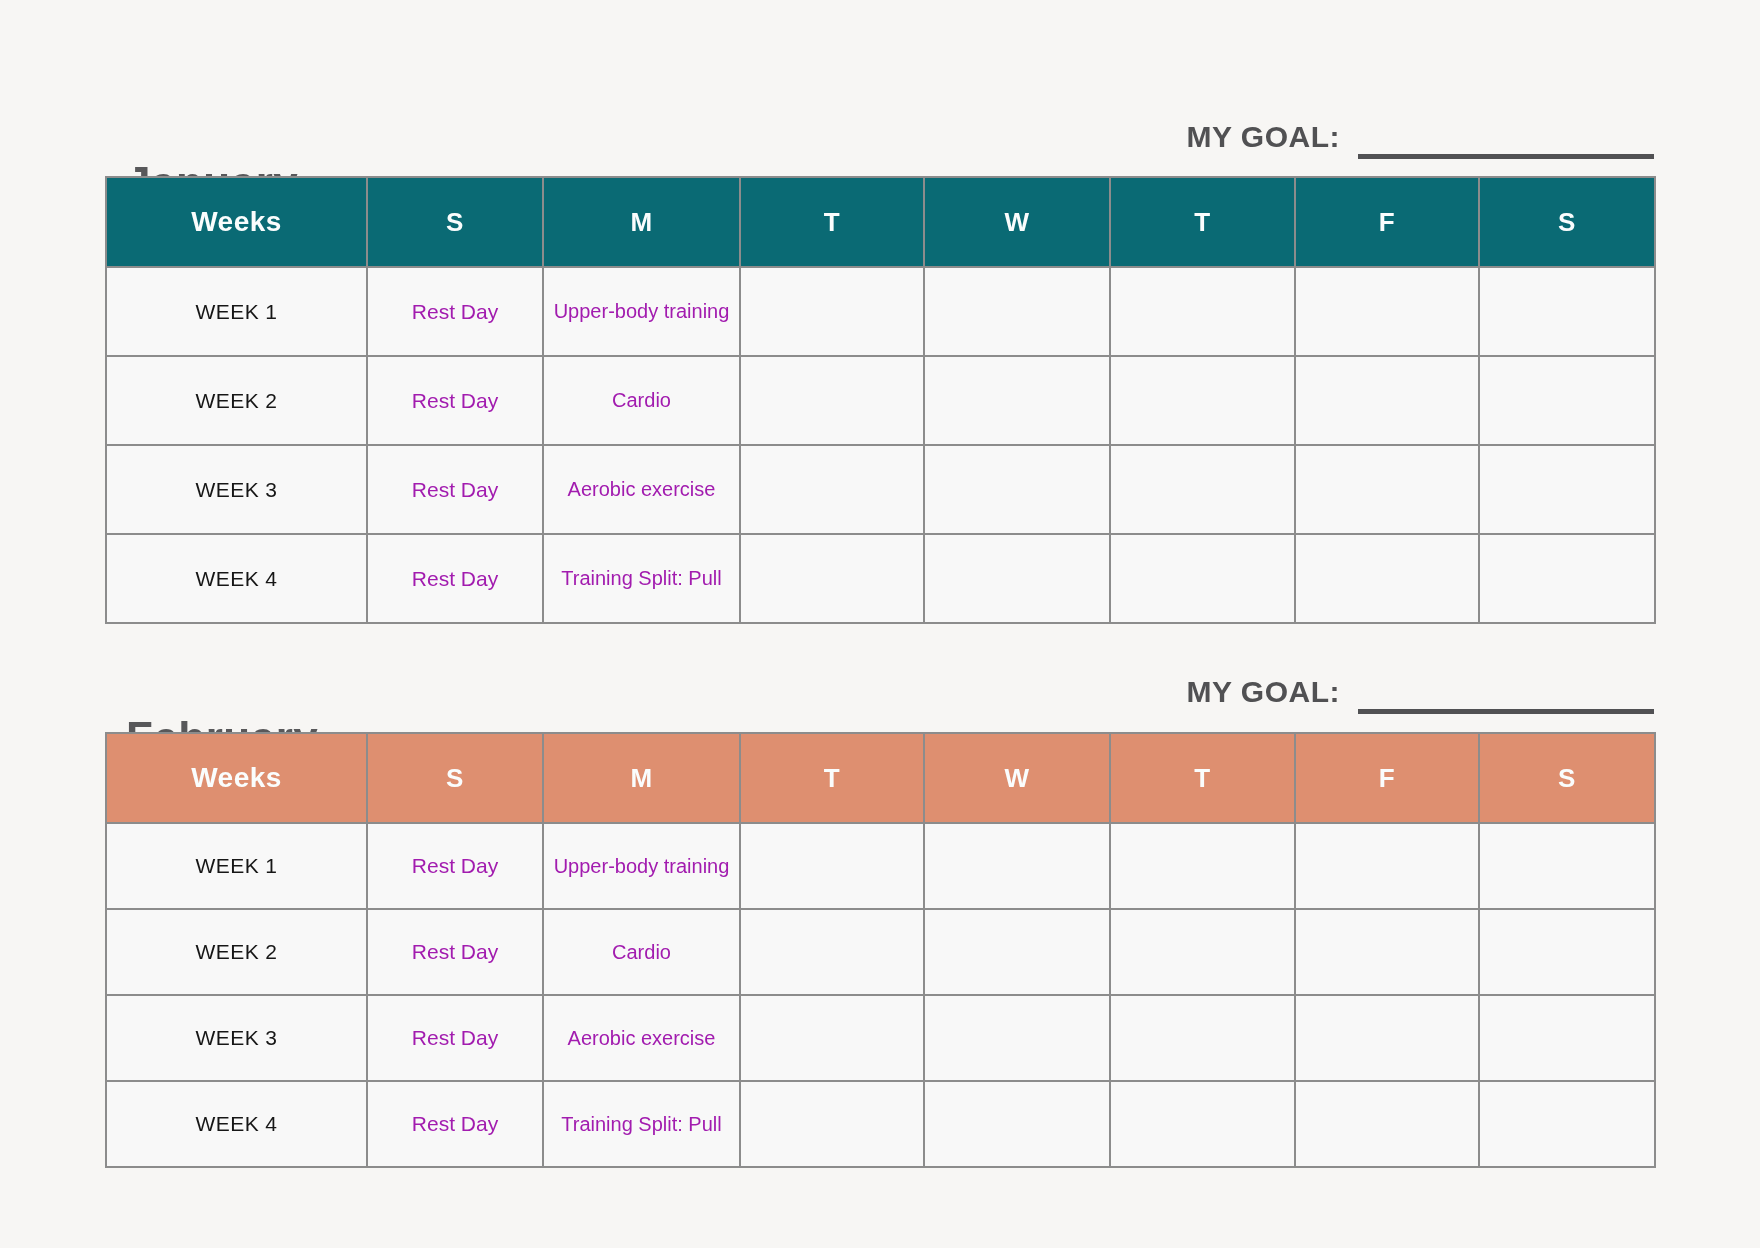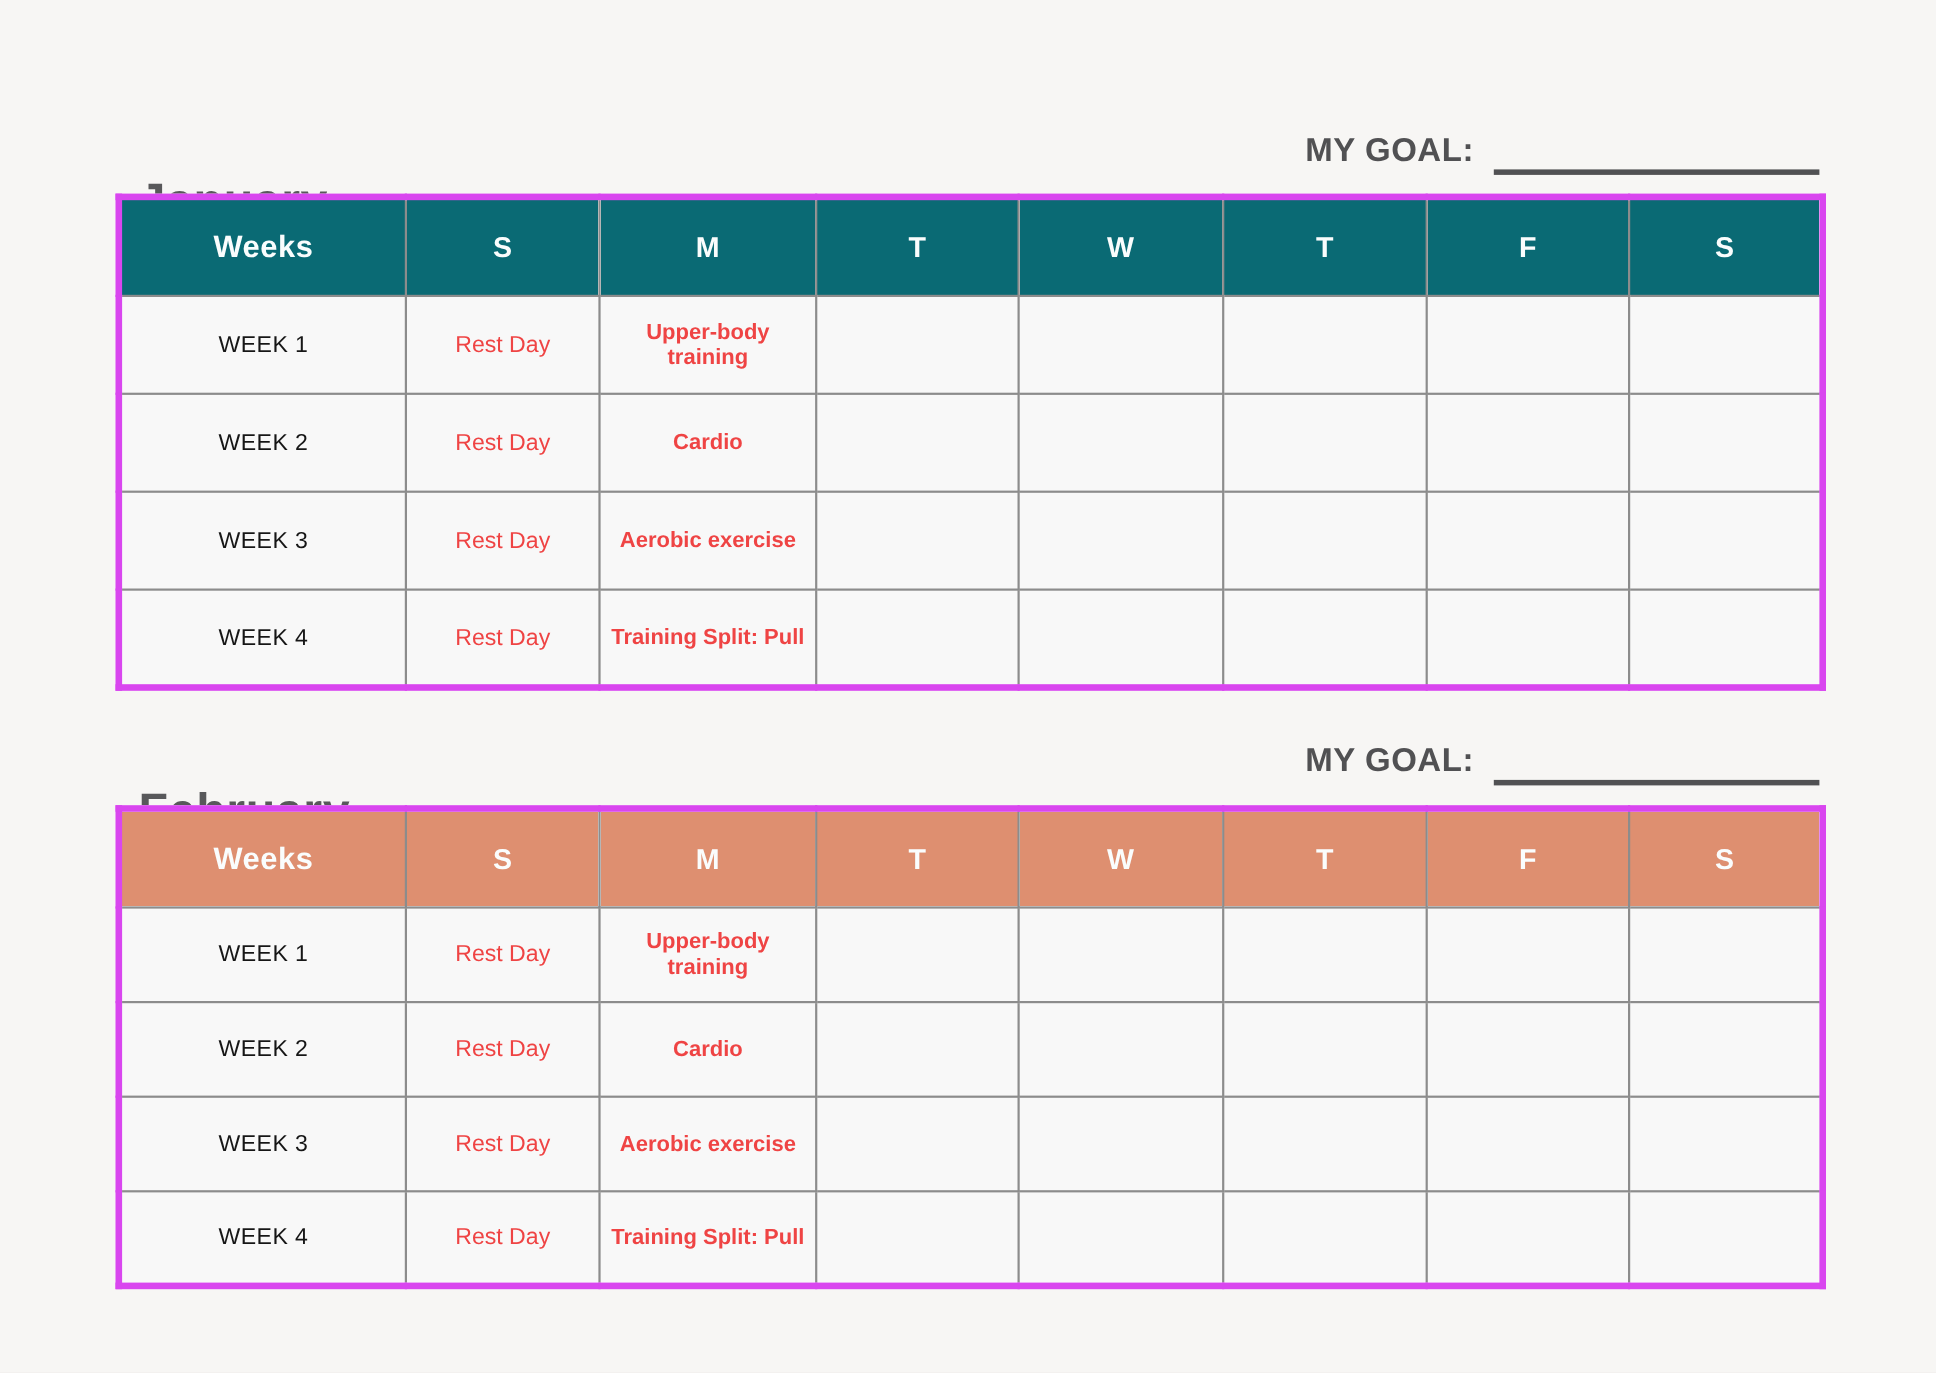--- a/index.html
+++ b/index.html
@@ -42,21 +42,21 @@
     border-bottom:5px solid #515153;
     margin-left:18px;
     margin-bottom:-7px;
   }
   table.planner{
     position:absolute;
     left:105px;
     border-collapse:collapse;
     table-layout:fixed;
     background:#f8f8f8;
-    border:6px solid #d946ef;
+    border:2px solid #d946ef;
   }
   table.planner th, table.planner td{
     border:2px solid #8c8c8c;
     text-align:center;
     vertical-align:middle;
     padding:0 4px;
     overflow:hidden;
   }
   table.planner thead tr{height:90px;}
   .month-jan tbody tr{height:89px;}
@@ -71,25 +71,24 @@
   }
   table.planner thead th.weeks-head{font-size:28px;}
   td.week-cell{
     font-size:21px;
     color:#161616;
     letter-spacing:0.4px;
     border-radius:11px;
   }
   td.day-cell{
     font-size:21px;
-    color:#ef4444;
+    color:#a21caf;
   }
   td.activity-cell{
     font-size:20px;
-    font-weight:bold;
   }
   
   .title-jan{top:122px;}
   .goal-jan{top:122px;}
   .table-jan{top:176px;}
   .title-feb{top:677px;}
   .goal-feb{top:677px;}
   .table-feb{top:732px;}
 </style>
 </head>

